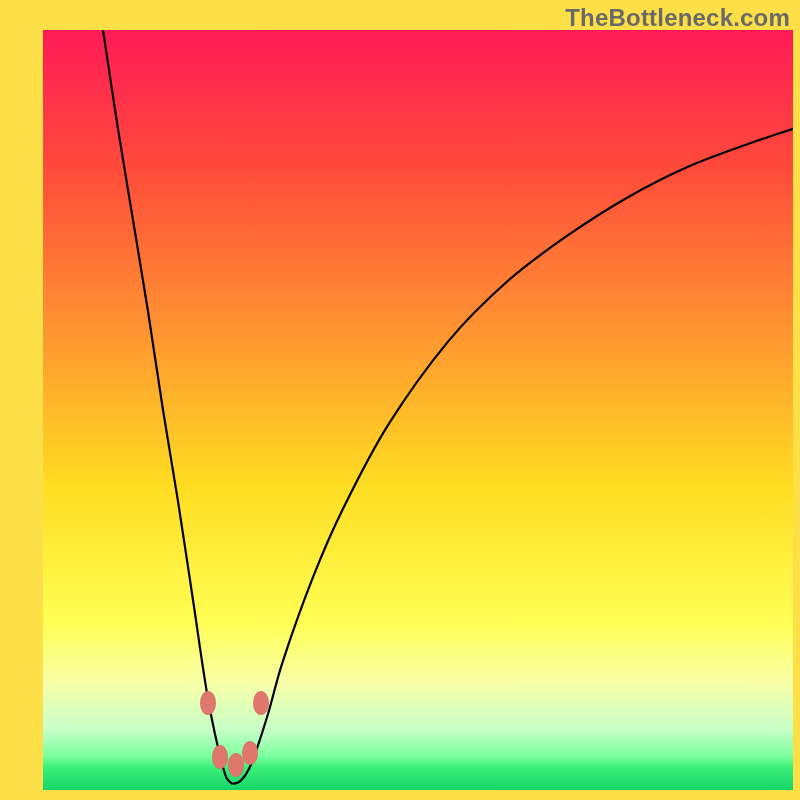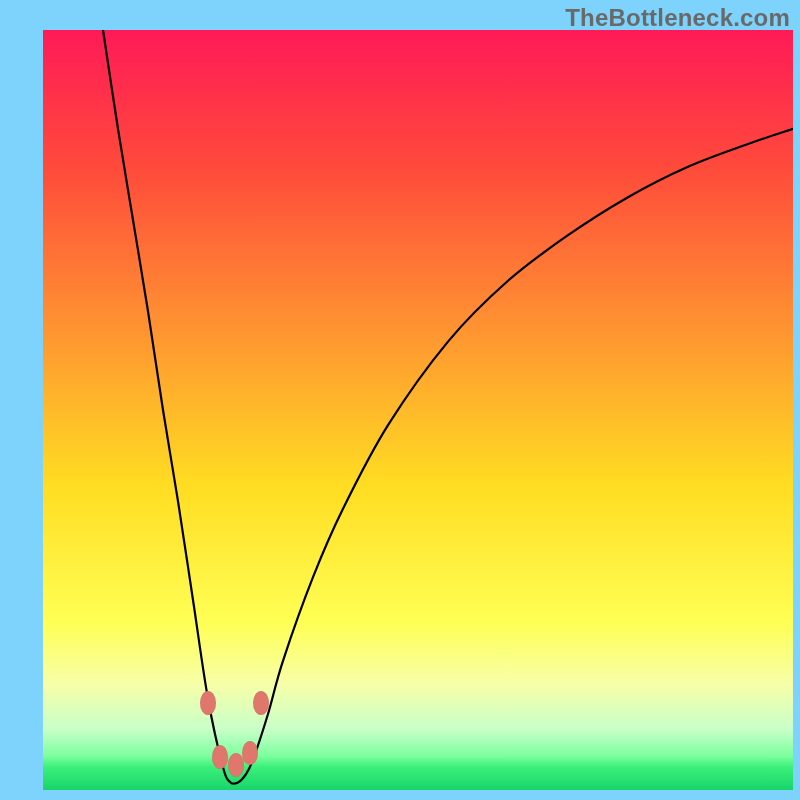--- a/index.html
+++ b/index.html
@@ -1,21 +1,21 @@
 <!DOCTYPE html>
 <html><head>
 <meta charset="utf-8">
 <style>
   * { margin: 0; padding: 0; box-sizing: border-box; }
   html, body { width: 800px; height: 800px; background: #000; overflow: hidden; }
   .stage {
     position: relative;
     width: 800px;
     height: 800px;
-    background: #7dd3fc;
+    background: #fde047;
   }
   .watermark {
     position: absolute;
     top: 4px;
     right: 10px;
     font-family: Arial, Helvetica, sans-serif;
     font-size: 24px;
     font-weight: 600;
     color: #696969;
     letter-spacing: 0.2px;

